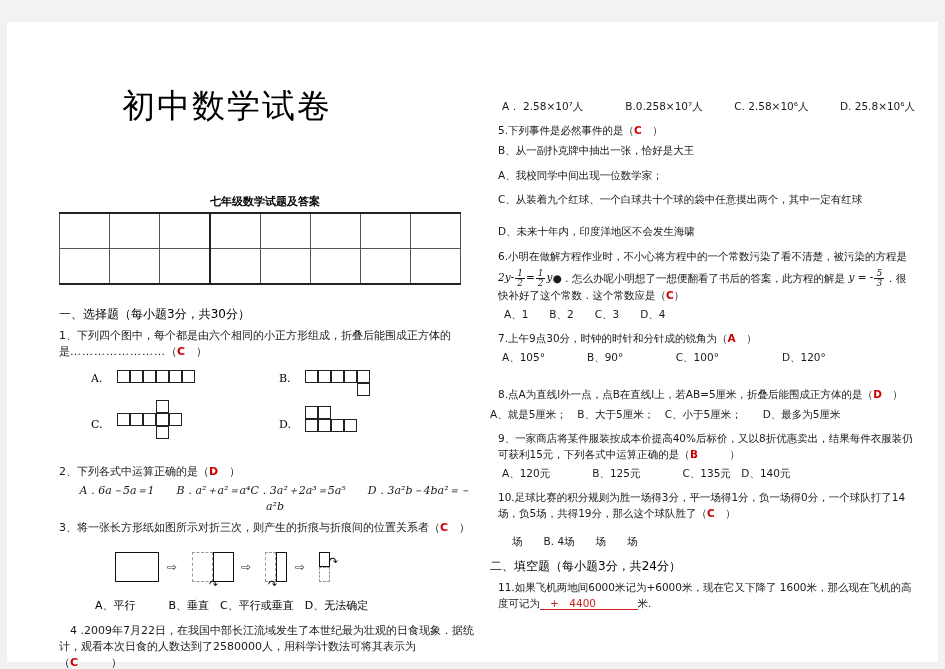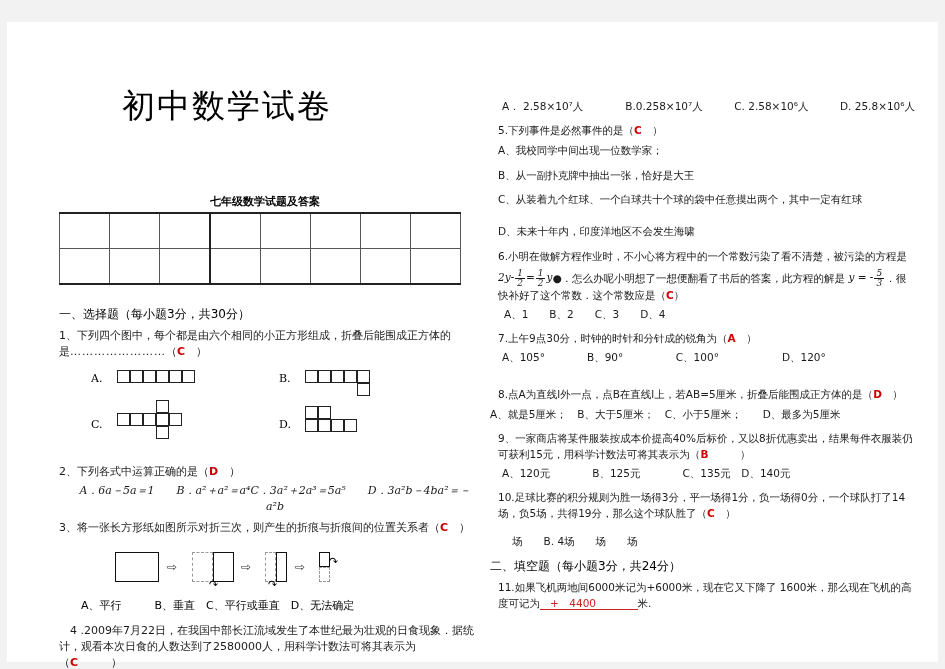--- a/index.html
+++ b/index.html
@@ -61,21 +61,21 @@
   #left-body{position:absolute;left:4px;top:284px;width:416px;}
   
   .nets{position:relative;height:98px;margin-top:6px;}
   .netlabel{position:absolute;font-family:"DejaVu Serif","Liberation Serif",serif;font-size:11px;}
   .cell{position:absolute;width:13px;height:13px;border:1px solid #222;box-sizing:border-box;}
   
   .fold{position:relative;height:52px;margin:6px 0 2px 0;}
   .rect-solid{position:absolute;border:1px solid #111;box-sizing:border-box;}
   .rect-dash{position:absolute;border:1px dashed #999;box-sizing:border-box;}
   .arrowg{position:absolute;font-size:12px;color:#333;}
-  .opts-row{font-size:11px;margin:4px 0 0 22px;}
+  .opts-row{font-size:11px;margin:4px 0 0 36px;}
 
   #right-body{position:absolute;left:0;top:78px;width:425px;}
   .q-right{font-size:10.5px;line-height:1.5;color:#1a1a1a;margin:0 0 9px 8px;}
   .opts-right{font-size:10.5px;color:#1a1a1a;margin:0 0 9px 12px;}
   .tight{margin-bottom:4px;}
 </style>
 </head>
 <body>
 
 <div class="page">
@@ -196,22 +196,22 @@
   </div>
 
   <div class="col col-right">
     <div id="right-body">
 
       <div class="opts-right">A． 2.58×10⁷人　　　　B.0.258×10⁷人　　　C. 2.58×10⁶人　　　D. 25.8×10⁶人</div>
 
       <div class="q-right tight">
         <span>5.</span><span>下列事件是必然事件的是（</span><span class="ans">C</span>　）
       </div>
+      <div class="q-right">B、从一副扑克牌中抽出一张，恰好是大王</div>
       <div class="q-right">A、我校同学中间出现一位数学家；</div>
-      <div class="q-right">B、从一副扑克牌中抽出一张，恰好是大王</div>
       <div class="q-right">C、从装着九个红球、一个白球共十个球的袋中任意摸出两个，其中一定有红球</div>
       <div class="q-right" style="margin-top:16px;">D、未来十年内，印度洋地区不会发生海啸</div>
 
       <div class="q-right tight">
         <span>6.</span><span>小明在做解方程作业时，不小心将方程中的一个常数污染了看不清楚，被污染的方程是</span>
       </div>
       <div class="q-right tight">
         <span class="it"><span>2</span><span>y</span>-<span class="frac"><span class="num">1</span><span class="den">2</span></span><span>=</span><span class="frac"><span class="num">1</span><span class="den">2</span></span><span>y</span></span><span>●</span><span>．怎么办呢小明想了一想便翻看了书后的答案，此方程的解是</span><span class="it"> <span>y</span> <span>= -</span><span class="frac"><span class="num">5</span><span class="den">3</span></span></span><span>．很快补好了这个常数．这个常数应是</span>（<span class="ans">C</span>）
       </div>
       <div class="opts-right" style="margin-left:14px;">A、1　　B、2　　C、3　　D、4</div>
@@ -220,21 +220,21 @@
         <span>7.</span><span>上午9点30分，时钟的时针和分针成的锐角为（</span><span class="ans">A</span>　）
       </div>
       <div class="opts-right" style="margin-bottom:22px;">A、105°　　　　B、90°　　　　　C、100°　　　　　　D、120°</div>
 
       <div class="q-right tight">
         <span>8.</span><span>点A为直线l外一点，点B在直线l上，若AB=5厘米，折叠后能围成正方体的是（</span><span class="ans">D</span>　）
       </div>
       <div class="q-right" style="margin-left:0;">A、就是5厘米；　B、大于5厘米；　C、小于5厘米；　　D、最多为5厘米</div>
 
       <div class="q-right tight">
-        <span>9、</span><span>一家商店将某件服装按成本价提高40%后标价，又以8折优惠卖出，结果每件衣服装仍可获利15元，用科学计数法可将其表示为（</span><span class="ans">B</span>　　　）
+        <span>9、</span><span>一家商店将某件服装按成本价提高40%后标价，又以8折优惠卖出，结果每件衣服装仍可获利15元，下列各式中运算正确的是（</span><span class="ans">B</span>　　　）
       </div>
       <div class="opts-right">A、120元　　　　B、125元　　　　C、135元　D、140元</div>
 
       <div class="q-right tight">
         <span>10.</span><span>足球比赛的积分规则为胜一场得3分，平一场得1分，负一场得0分，一个球队打了14场，负5场，共得19分，那么这个球队胜了（</span><span class="ans">C</span>　）
       </div>
       <div class="opts-right faded" style="margin-top:14px;margin-left:22px;">场　　B. 4场　　场　　场</div>
 
       <div class="sec-head" style="margin-top:2px;">二、填空题（每小题3分，共24分）</div>
 

